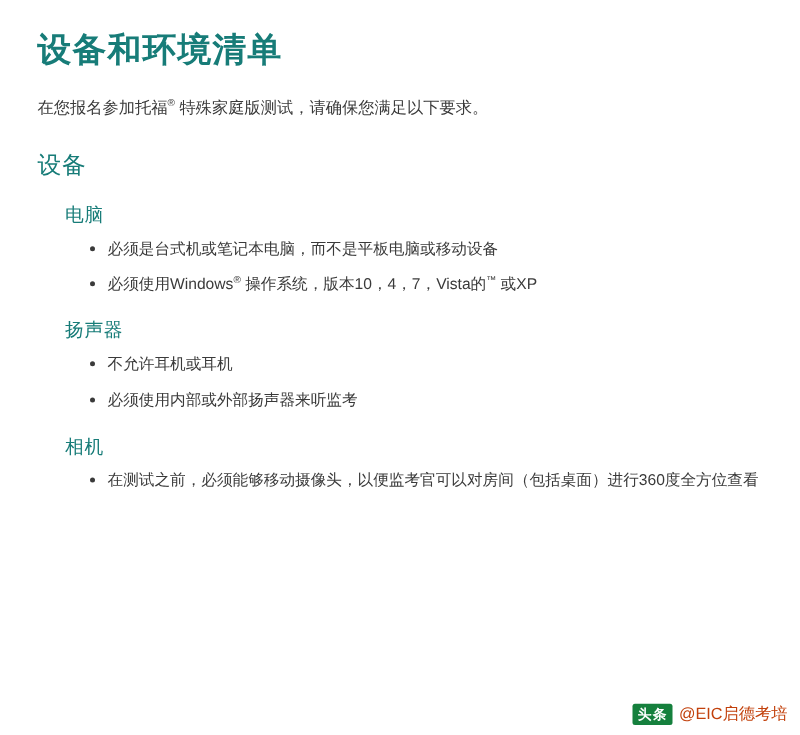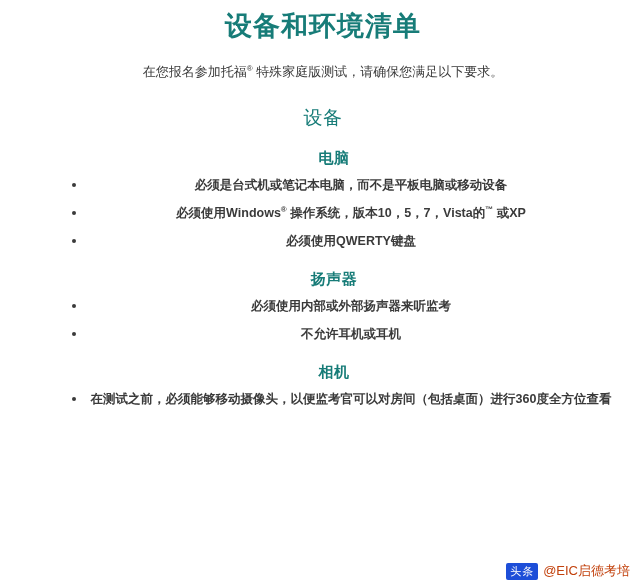--- a/index.html
+++ b/index.html
@@ -9,26 +9,25 @@
   }
   body {
     width: 640px;
     height: 588px;
     font-family: "Liberation Sans", sans-serif;
     color: #333333;
     position: relative;
     overflow: hidden;
   }
   .page {
-    padding: 4px 24px 0 30px;
+    padding: 18px 24px 0 30px;
     box-sizing: border-box;
     width: 640px;
     height: 588px;
     position: relative;
-    text-align: center;
   }
   .doc-title {
     font-size: 27px;
     font-weight: bold;
     color: #177C78;
     letter-spacing: 1px;
     margin: 6px 0 0 0;
     line-height: 1.25;
   }
   .intro {
@@ -44,30 +43,29 @@
   }
   .h2 {
     font-size: 19px;
     font-weight: normal;
     color: #177C78;
     margin: 22px 0 0 0;
     letter-spacing: 0.5px;
   }
   .h3 {
     font-size: 15px;
-    font-weight: bold;
+    font-weight: normal;
     color: #177C78;
     margin: 18px 0 0 22px;
     letter-spacing: 0.5px;
   }
   ul.bullets {
     list-style: none;
     margin: 8px 0 0 0;
     padding: 0 0 0 42px;
-    font-weight: bold;
   }
   ul.bullets li {
     position: relative;
     font-size: 12.5px;
     color: #3a3a3a;
     line-height: 1.55;
     margin: 0 0 9px 0;
     padding-left: 14px;
   }
   ul.bullets li::before {
@@ -89,24 +87,24 @@
     right: 10px;
     bottom: 8px;
     font-size: 13px;
     color: #8c8c8c;
     display: flex;
     align-items: center;
     gap: 5px;
   }
   .wm-logo {
     display: inline-block;
-    background: #1d4ed8;
+    background: #15803d;
     color: #ffffff;
     font-size: 11px;
-    font-weight: normal;
+    font-weight: bold;
     padding: 1px 4px;
     border-radius: 2px;
     letter-spacing: 1px;
   }
   .wm-text {
     color: #c2410c;
     font-size: 13px;
   }
 </style>
 </head>
@@ -123,35 +121,32 @@
 
   <h2 class="h2">设备</h2>
 
   <h3 class="h3">电脑</h3>
   <ul class="bullets">
     <li>
       <span>必须是台式机或笔记本电脑，而不是平板电脑或移动设备</span>
     </li>
     <li>
       <span>必须使用Windows</span><span class="sup">®</span>
-      <span>操作系统，版本10，5，7，Vista的</span><span class="sup">™</span>
+      <span>操作系统，版本10，4，7，Vista的</span><span class="sup">™</span>
       <span>或XP</span>
-    </li>
-    <li>
-      <span>必须使用QWERTY键盘</span>
     </li>
   </ul>
 
   <h3 class="h3">扬声器</h3>
   <ul class="bullets">
     <li>
-      <span>必须使用内部或外部扬声器来听监考</span>
+      <span>不允许耳机或耳机</span>
     </li>
     <li>
-      <span>不允许耳机或耳机</span>
+      <span>必须使用内部或外部扬声器来听监考</span>
     </li>
   </ul>
 
 
   <h3 class="h3">相机</h3>
   <ul class="bullets">
     <li>
       <span>在测试之前，必须能够移动摄像头，以便监考官可以对房间（包括桌面）进行360度全方位查看</span>
     </li>
   </ul>

